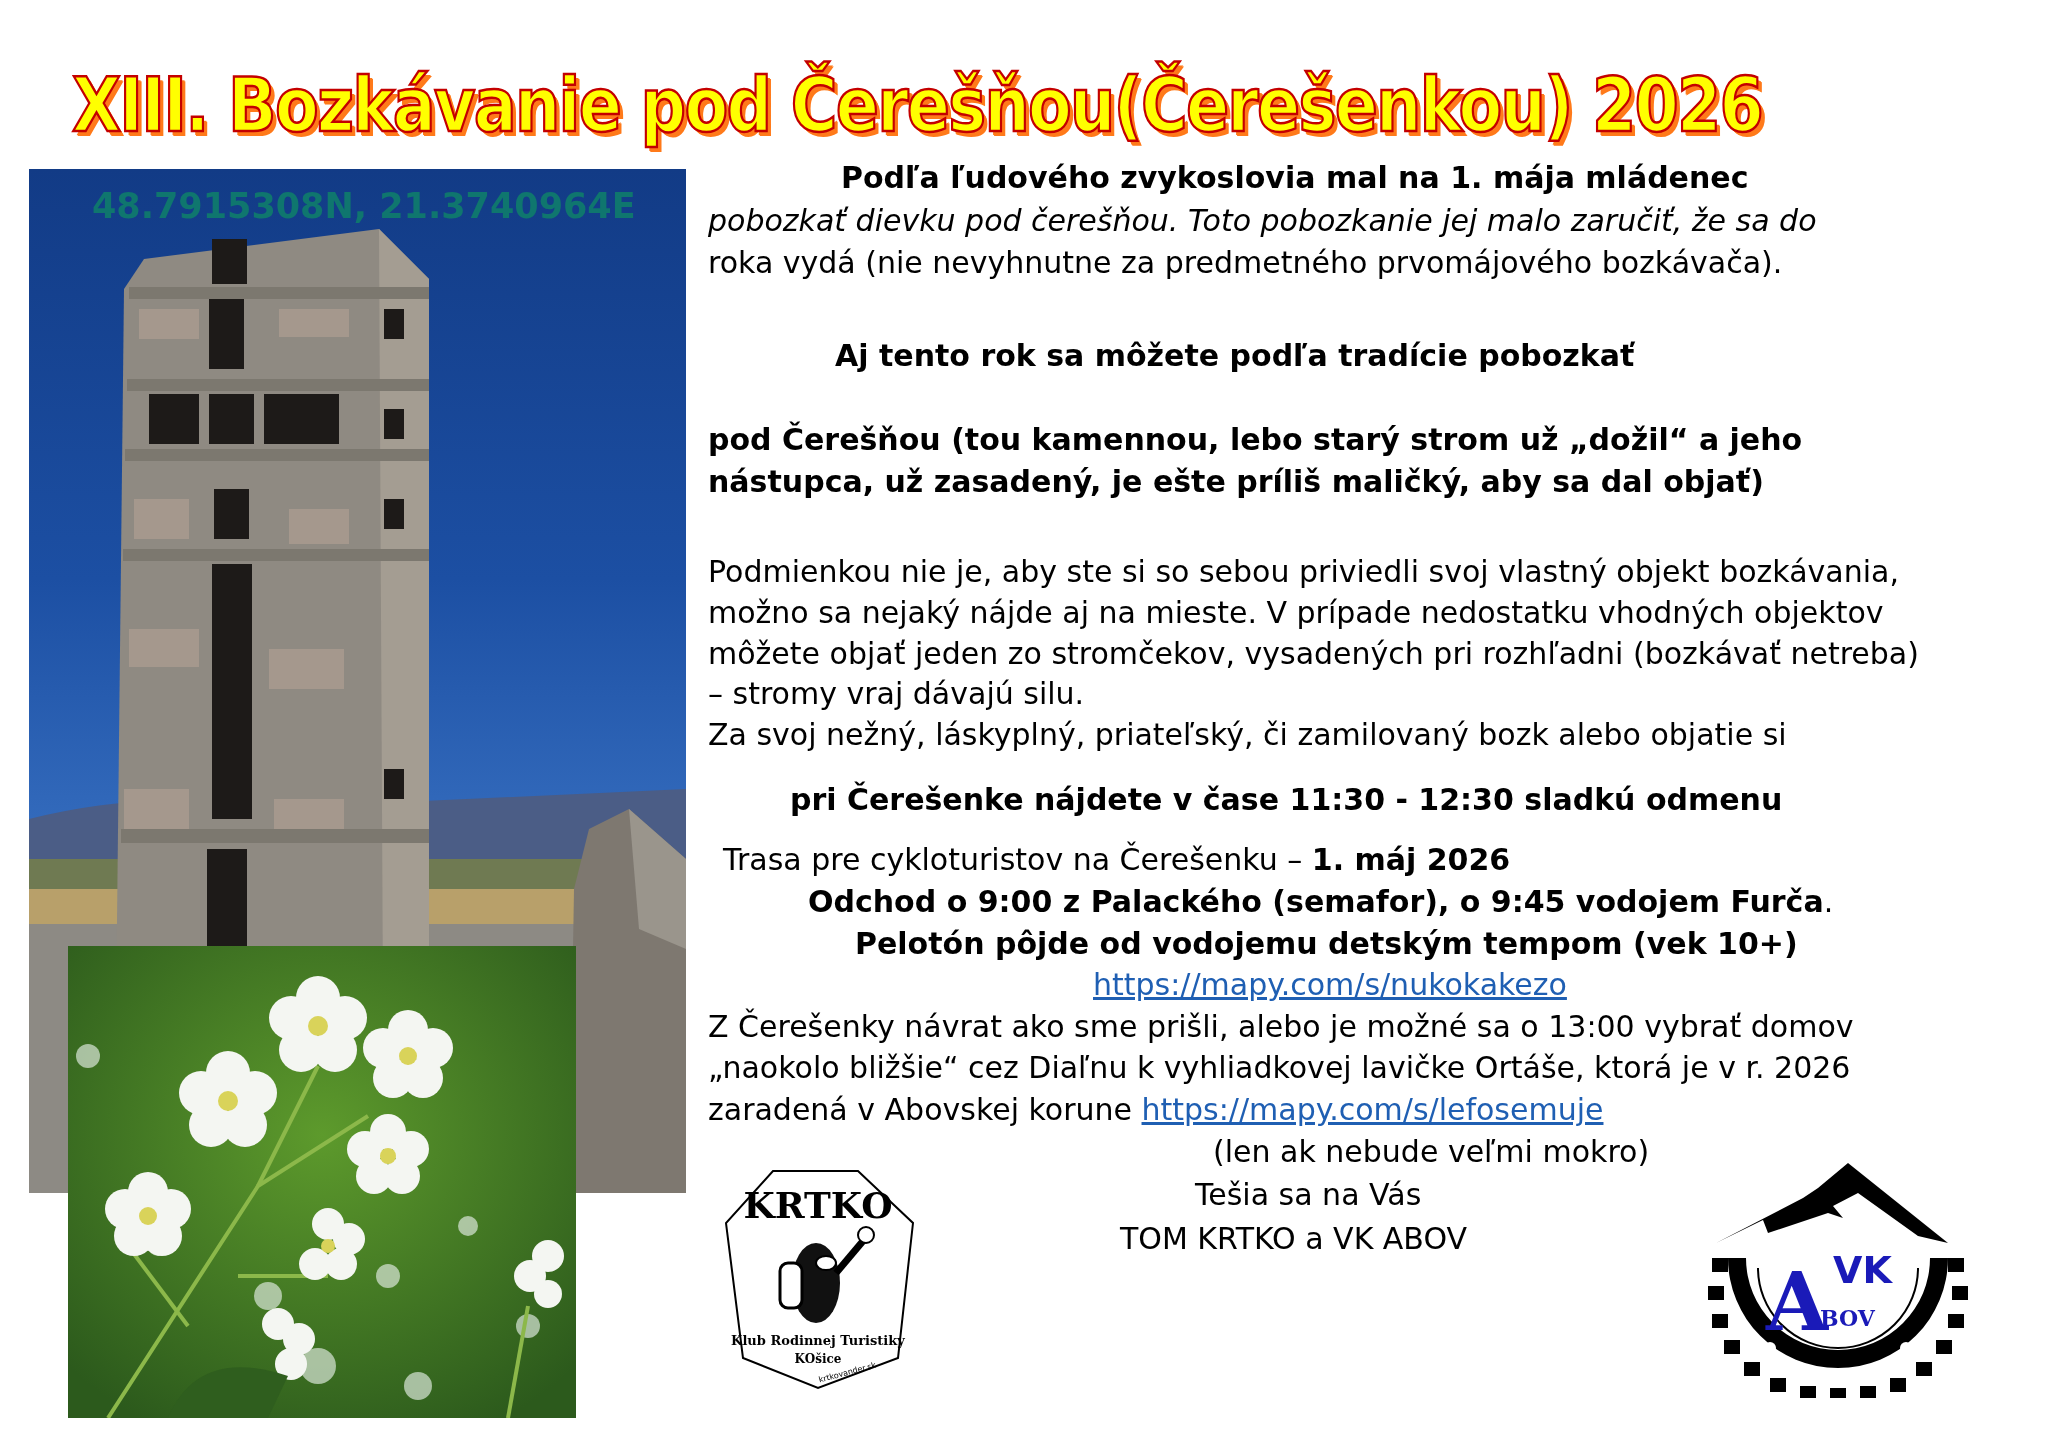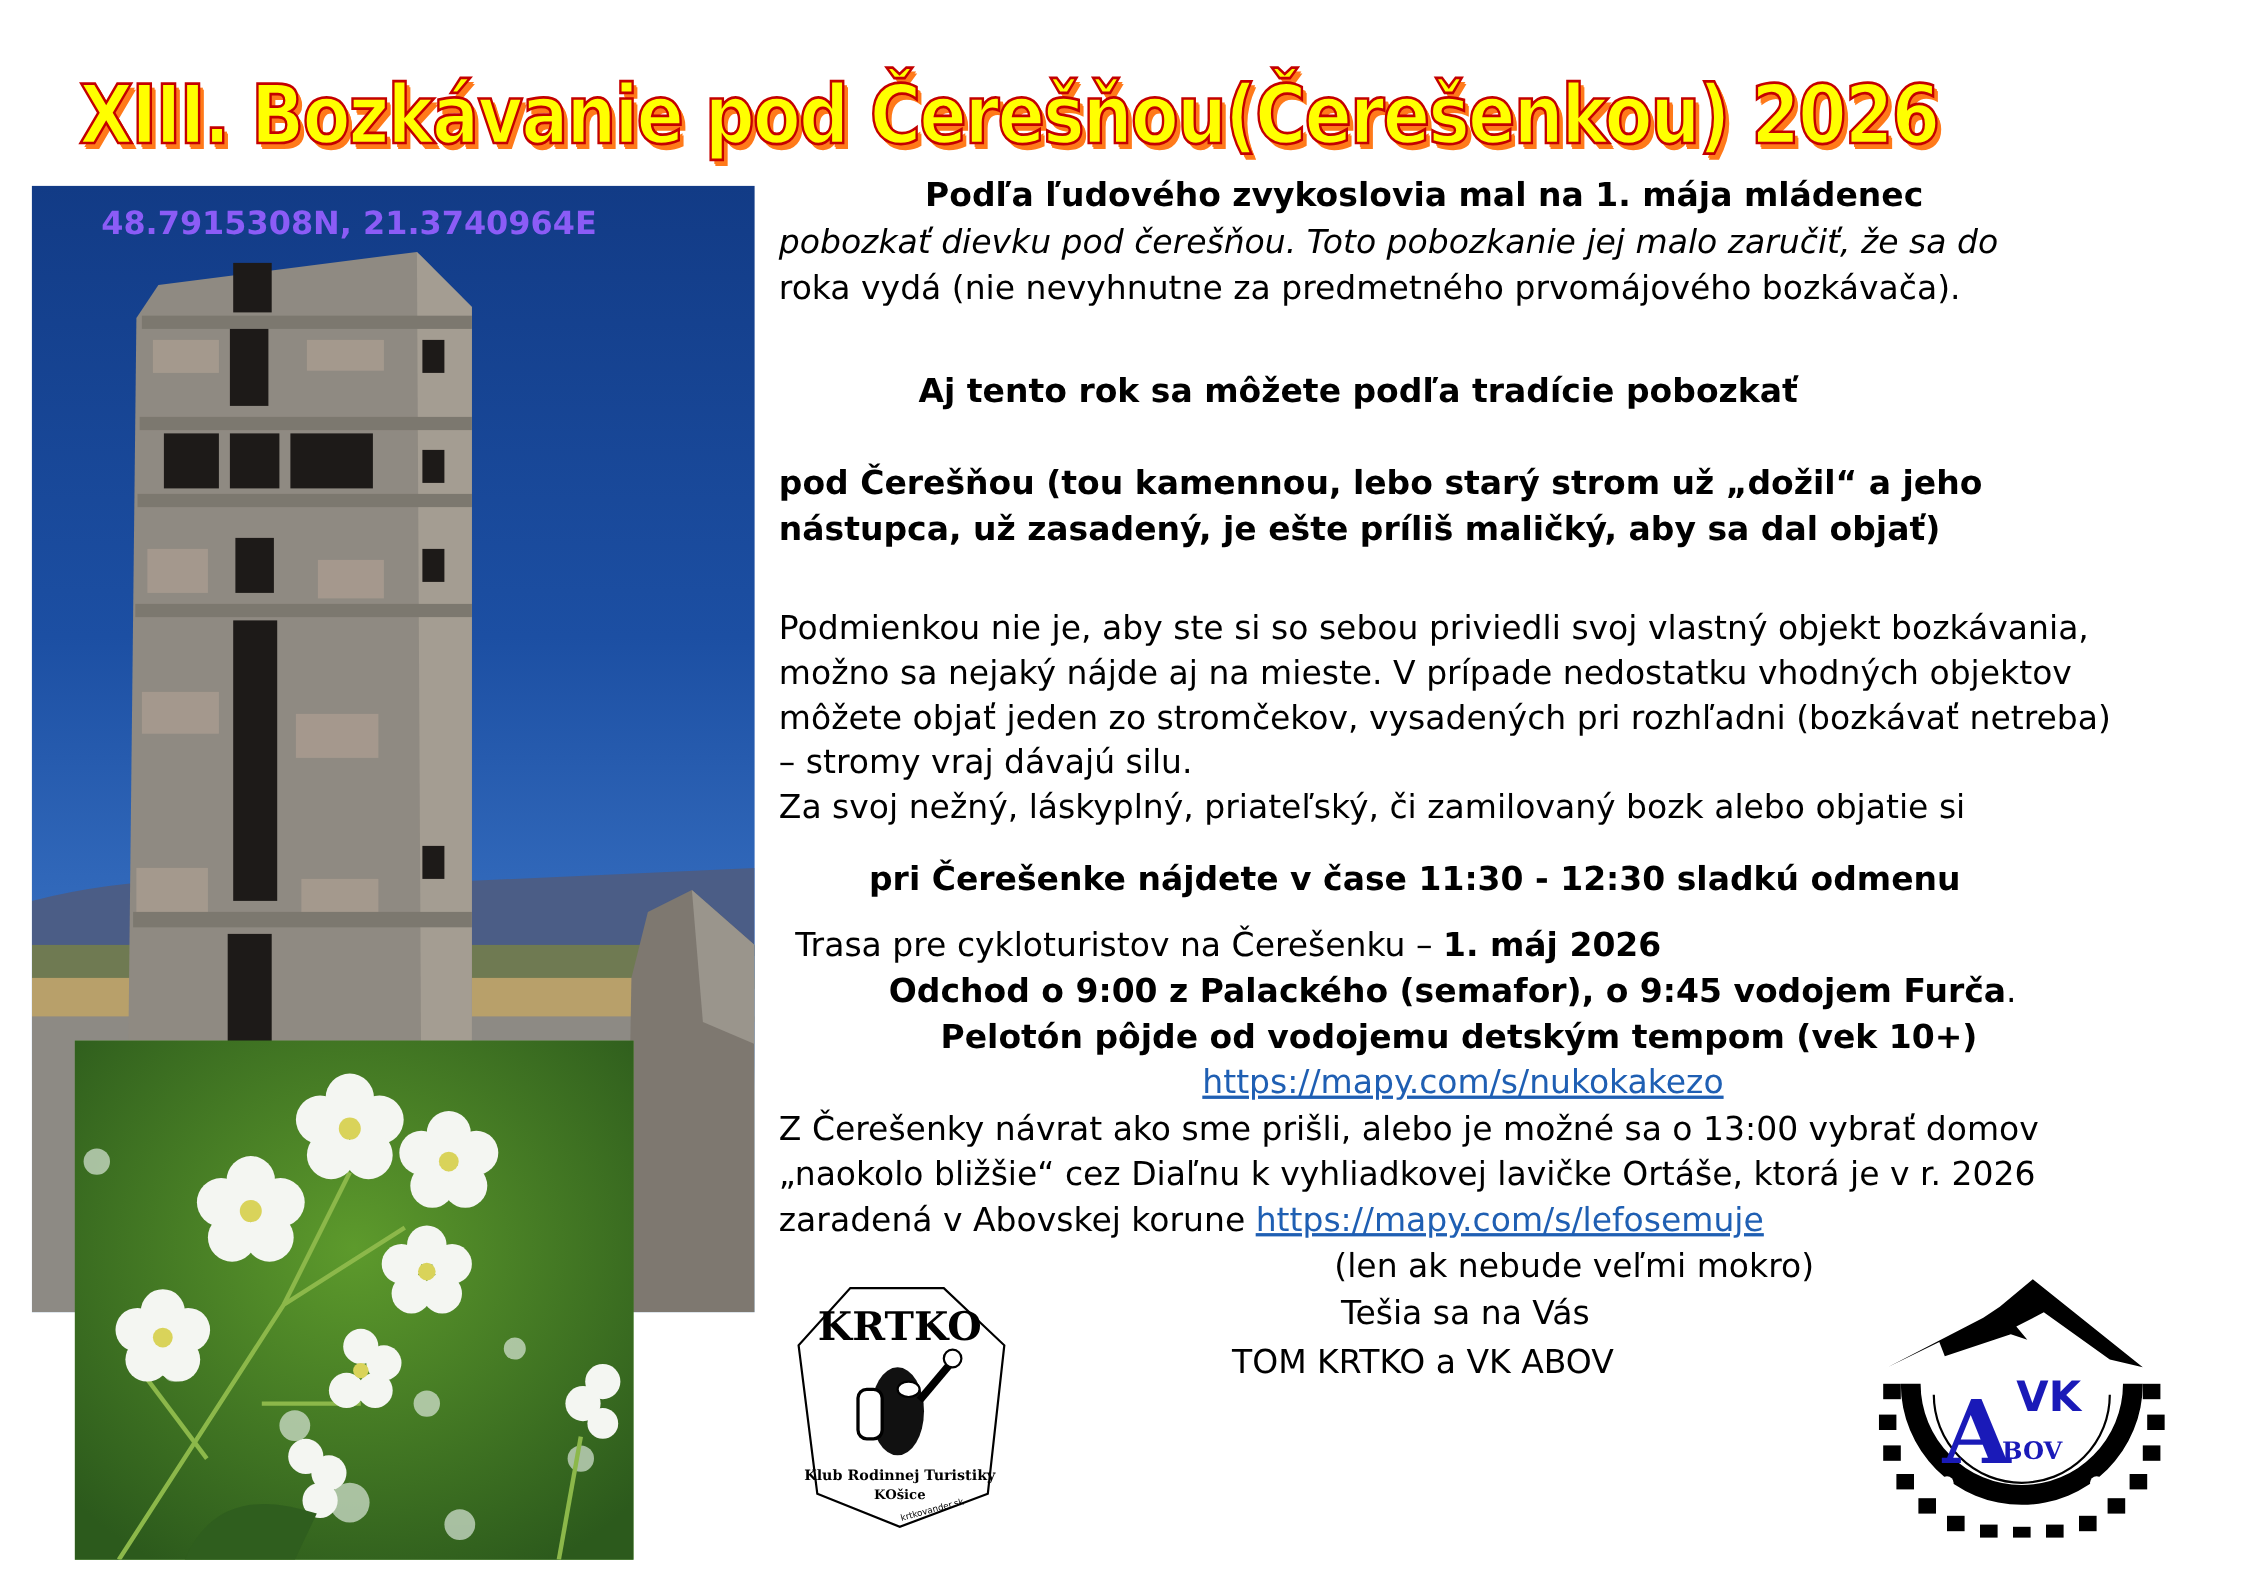--- a/index.html
+++ b/index.html
@@ -12,21 +12,21 @@
     text-shadow:4px 4px 0 #ff7a1a, 5px 5px 0 #ff7a1a;
     transform:scaleX(0.86); transform-origin:left top;
   }
   .line { font-size:30px; line-height:40px; left:708px; }
   .bold { font-weight:bold; }
   .link { color:#1f5fb3; text-decoration:underline; }
   .photo { position:absolute; overflow:hidden; }
   #tower { left:29px; top:169px; width:657px; height:1024px;
     background:linear-gradient(180deg,#123b86 0%,#1c4fa3 40%,#3a73c4 72%,#6f97c8 78%,#9ab2c8 80%); }
   #flower { left:68px; top:946px; width:508px; height:472px; background:#3f7a22; }
-  .coord { left:92px; top:186px; color:#8b5cf6; font-weight:bold; font-size:29px; }
+  .coord { left:92px; top:186px; color:#0f766e; font-weight:bold; font-size:35px; }
   .logo { position:absolute; }
 </style>
 </head>
 <body>
 
 <div class="abs title">XIII. Bozkávanie pod Čerešňou(Čerešenkou) 2026</div>
 
 <div class="photo" id="tower">
   <svg width="657" height="1024" viewBox="0 0 657 1024">
 
@@ -196,21 +196,21 @@
 <div class="abs line bold" style="left:855px; top:924px;">Pelotón pôjde od vodojemu detským tempom (vek 10+)</div>
 <a class="abs line link" style="left:1093px; top:965px;">https://mapy.com/s/nukokakezo</a>
 
 <div class="abs line" style="top:1007px;">Z Čerešenky návrat ako sme prišli, alebo je možné sa o 13:00 vybrať domov</div>
 <div class="abs line" style="top:1048px;">„naokolo bližšie“ cez Diaľnu k vyhliadkovej lavičke Ortáše, ktorá je v r. 2026</div>
 <div class="abs line" style="top:1090px;">
   <span>zaradená v Abovskej korune </span><a class="link">https://mapy.com/s/lefosemuje</a>
 </div>
 <div class="abs line" style="left:1213px; top:1132px;">(len ak nebude veľmi mokro)</div>
 
-<div class="abs line" style="left:1195px; top:1175px;margin-left:24px;">Tešia sa na Vás</div>
+<div class="abs line" style="left:1195px; top:1175px;">Tešia sa na Vás</div>
 <div class="abs line" style="left:1120px; top:1219px;">TOM KRTKO a VK ABOV</div>
 
 <div class="logo" style="left:718px; top:1163px; width:200px; height:230px;">
   <svg width="200" height="230" viewBox="0 0 200 230">
     <polygon points="55,8 140,8 195,60 180,195 100,225 25,195 8,60" fill="#fff" stroke="#000" stroke-width="2"></polygon>
     <text x="100" y="55" text-anchor="middle" font-family="DejaVu Serif, serif" font-weight="bold" font-size="36" fill="#000">KRTKO</text>
 
     <ellipse cx="98" cy="120" rx="24" ry="40" fill="#111"></ellipse>
     <rect x="62" y="100" width="22" height="45" rx="8" fill="#fff" stroke="#000" stroke-width="3"></rect>
     <ellipse cx="108" cy="100" rx="10" ry="7" fill="#fff" stroke="#000" stroke-width="2"></ellipse>

